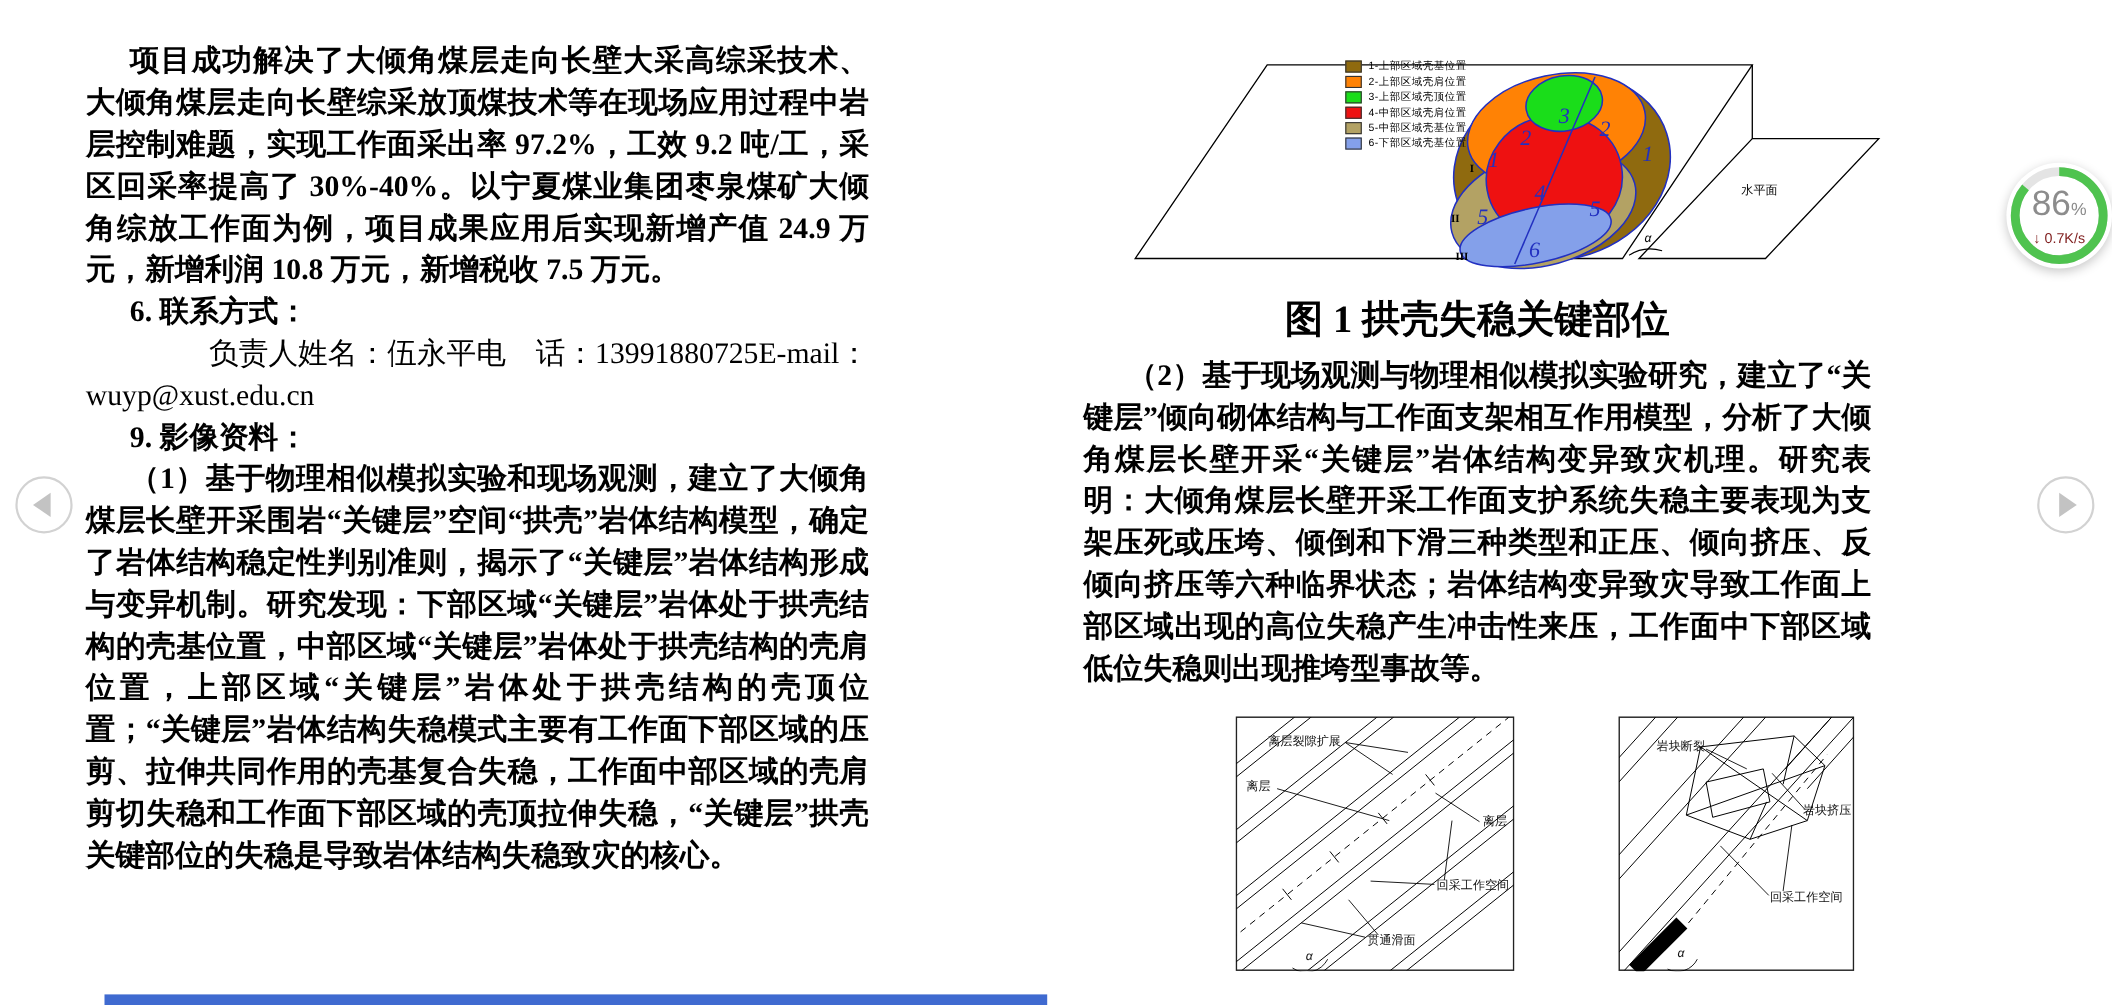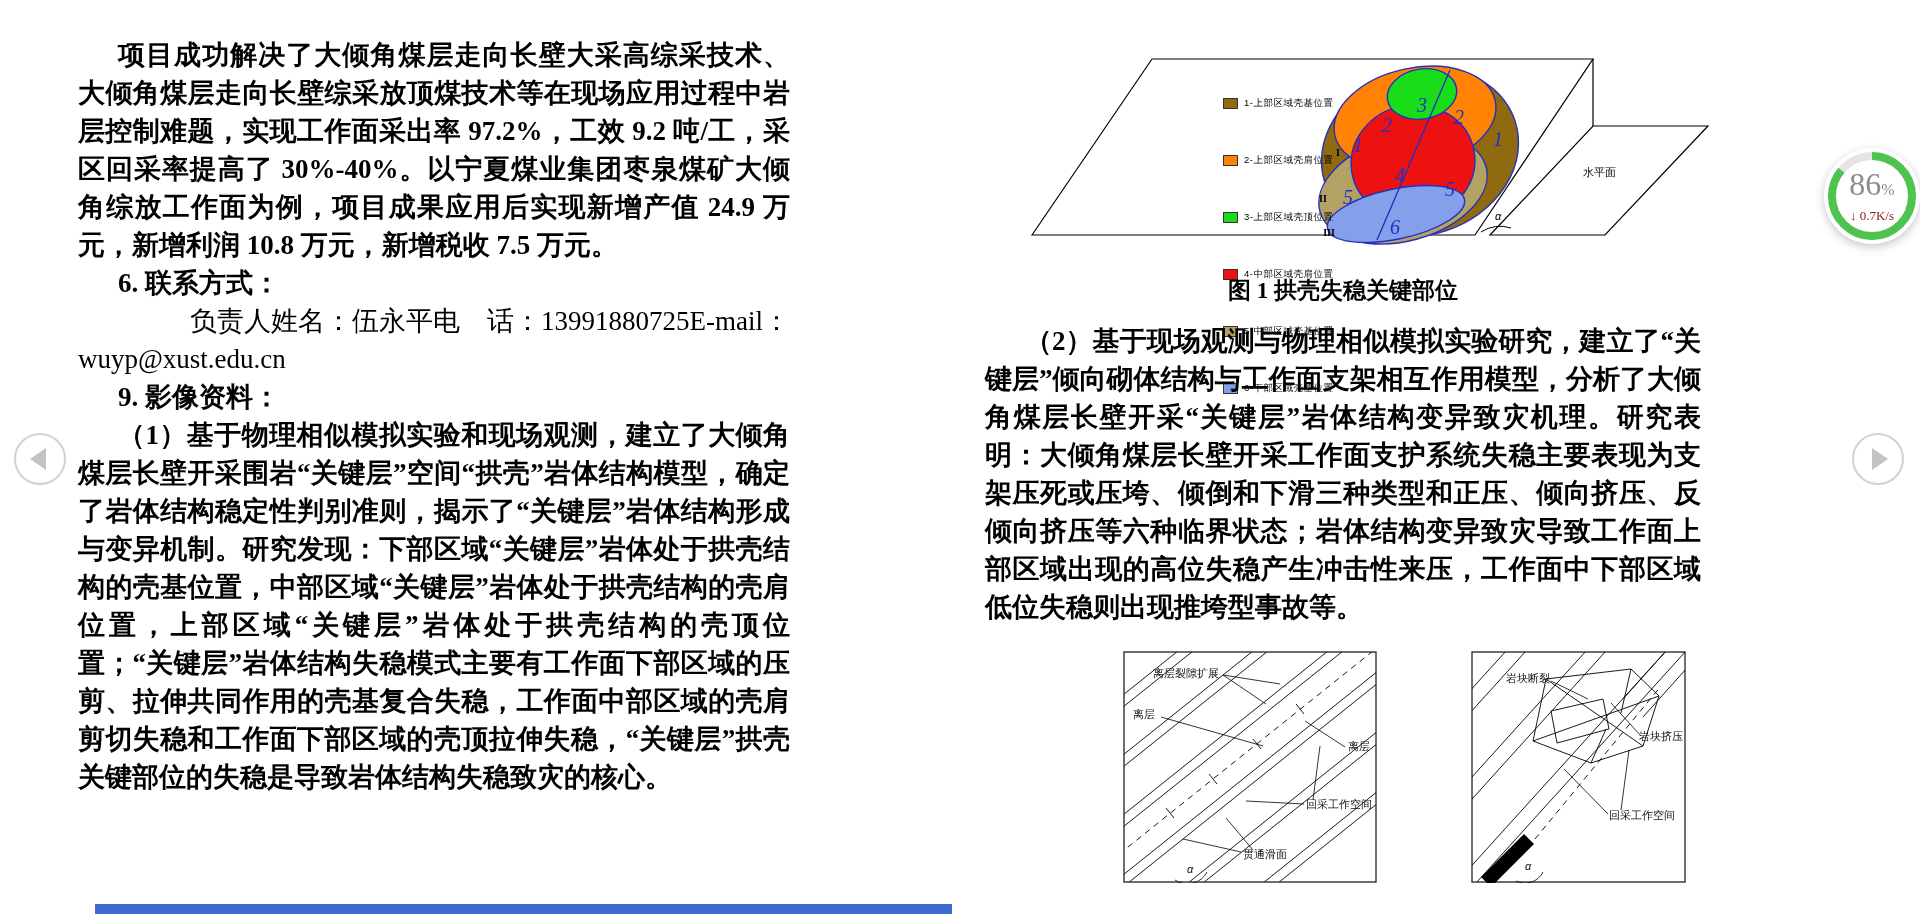--- a/index.html
+++ b/index.html
@@ -13,30 +13,30 @@
   .col{position:absolute;font-size:27px;line-height:38px;text-align:justify;}
   #left-col{left:78px;top:36px;width:712px;}
   #right-col-para{left:985px;top:322px;width:716px;}
   .para{margin:0;text-indent:40px;font-weight:bold;}
   .sec-label{font-weight:bold;}
   .sec-line{margin:0;text-indent:40px;}
   .contact-line{display:flex;justify-content:flex-end;padding-left:40px;margin:0;}
   .email-line{margin:0;}
   #fig-caption{
     position:absolute;left:985px;top:272px;width:716px;
-    text-align:center;font-weight:bold;font-size:23px;line-height:38px;
+    text-align:center;font-weight:bold;font-size:35px;line-height:38px;
   }
   
   #fig1-svg{position:absolute;left:995px;top:44px;}
   #fig1-legend{
     position:absolute;left:1223px;top:53px;
     font-family:"Liberation Sans","DejaVu Sans",sans-serif;
     font-size:9.5px;color:#000;
   }
-  .legend-row{display:flex;align-items:center;height:14px;margin-top:43px;}
+  .legend-row{display:flex;align-items:center;height:14px;}
   .legend-swatch{width:15px;height:11px;border:1px solid #333;margin-right:6px;box-sizing:border-box;flex:none;}
   .legend-label{white-space:nowrap;letter-spacing:.5px;}
   
   .diagram-svg{position:absolute;}
   #diagA-svg{left:1123px;top:651px;}
   #diagB-svg{left:1471px;top:651px;}
   svg text{font-family:"Liberation Sans","DejaVu Sans",sans-serif;}
   .diag-label{font-size:11px;fill:#111;}
   .fig-num{font-size:20px;fill:#2230c0;font-style:italic;font-family:"Liberation Serif","DejaVu Serif",serif;}
   .fig-roman{font-size:10px;font-weight:bold;fill:#000;font-family:"Liberation Serif","DejaVu Serif",serif;}
@@ -53,21 +53,21 @@
   .tri-left{border-right:16px solid #c3c3c3;margin-right:4px;}
   .tri-right{border-left:16px solid #c3c3c3;margin-left:4px;}
   #download-badge{
     position:absolute;left:1824px;top:148px;width:96px;height:96px;border-radius:50%;
     background:#fff;box-shadow:0 3px 10px rgba(0,0,0,.22);cursor:pointer;
   }
   #download-badge svg{position:absolute;left:0;top:0;}
   .badge-inner{
     position:absolute;left:0;top:0;width:96px;height:96px;
     display:flex;flex-direction:column;align-items:center;justify-content:center;
-    font-family:Liberation Serif, serif;
+    font-family:Liberation Sans, sans-serif;
   }
   .badge-pct{color:#8c8c8c;font-size:32px;line-height:32px;}
   .badge-pct .sign{font-size:16px;}
   .badge-speed{color:#7f1d1d;font-size:13px;line-height:16px;margin-top:2px;}
   #progress-bar{position:absolute;left:95px;top:904px;width:857px;height:10px;}
 </style>
 </head>
 <body>
 
 <div class="col" id="left-col">

